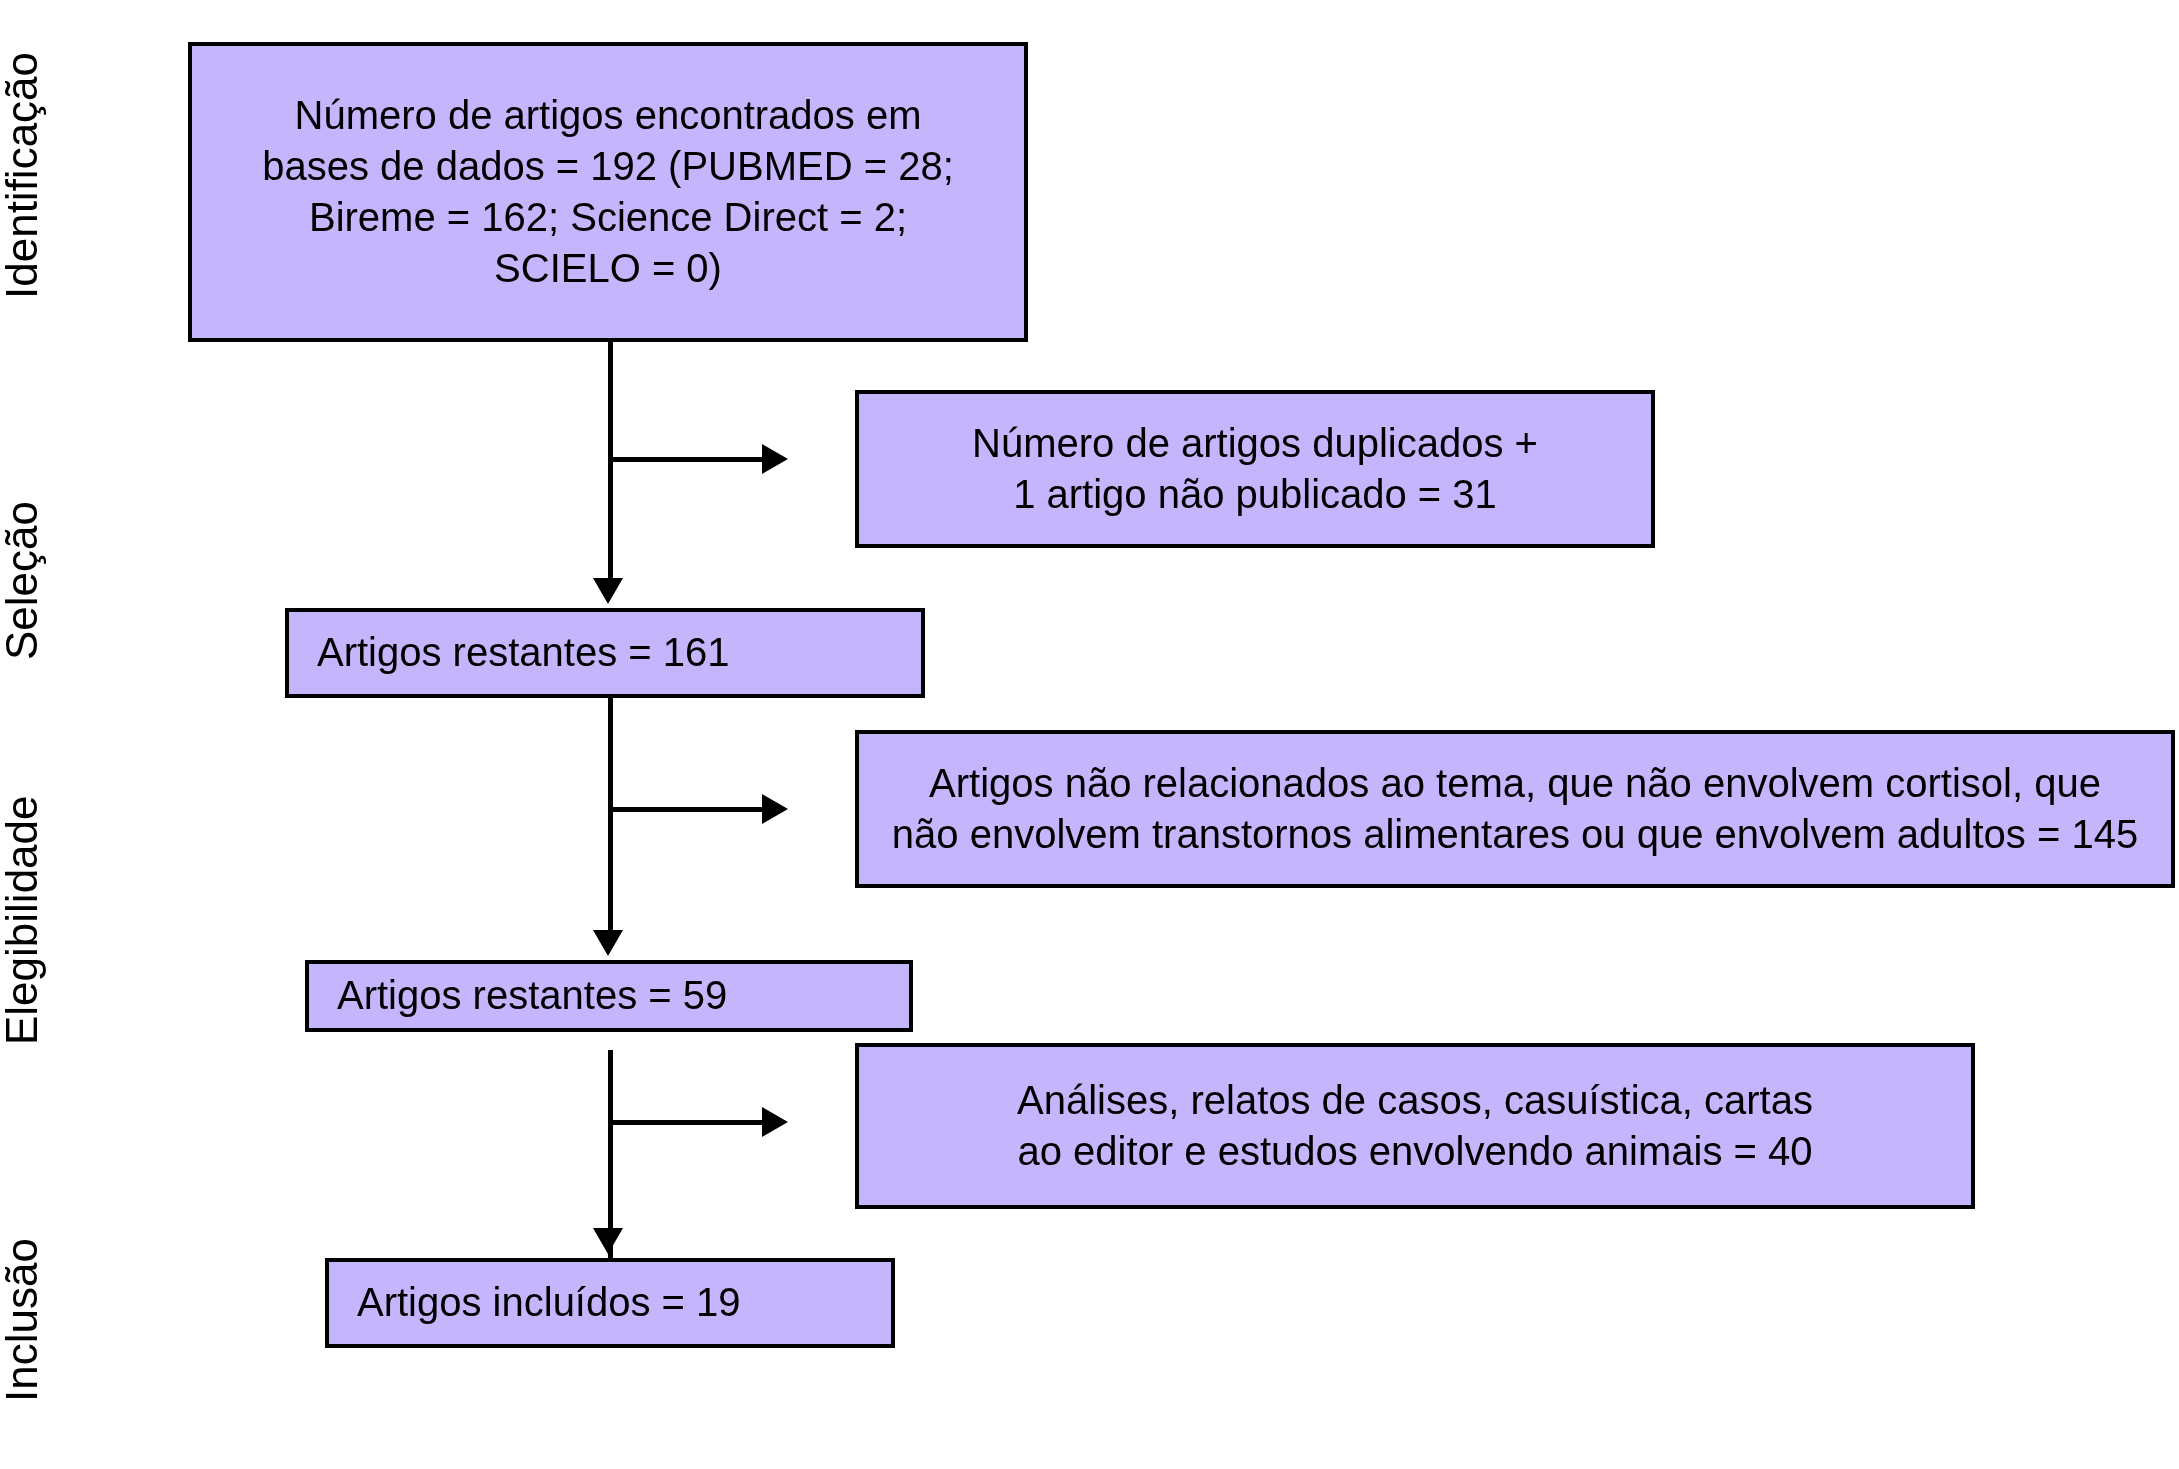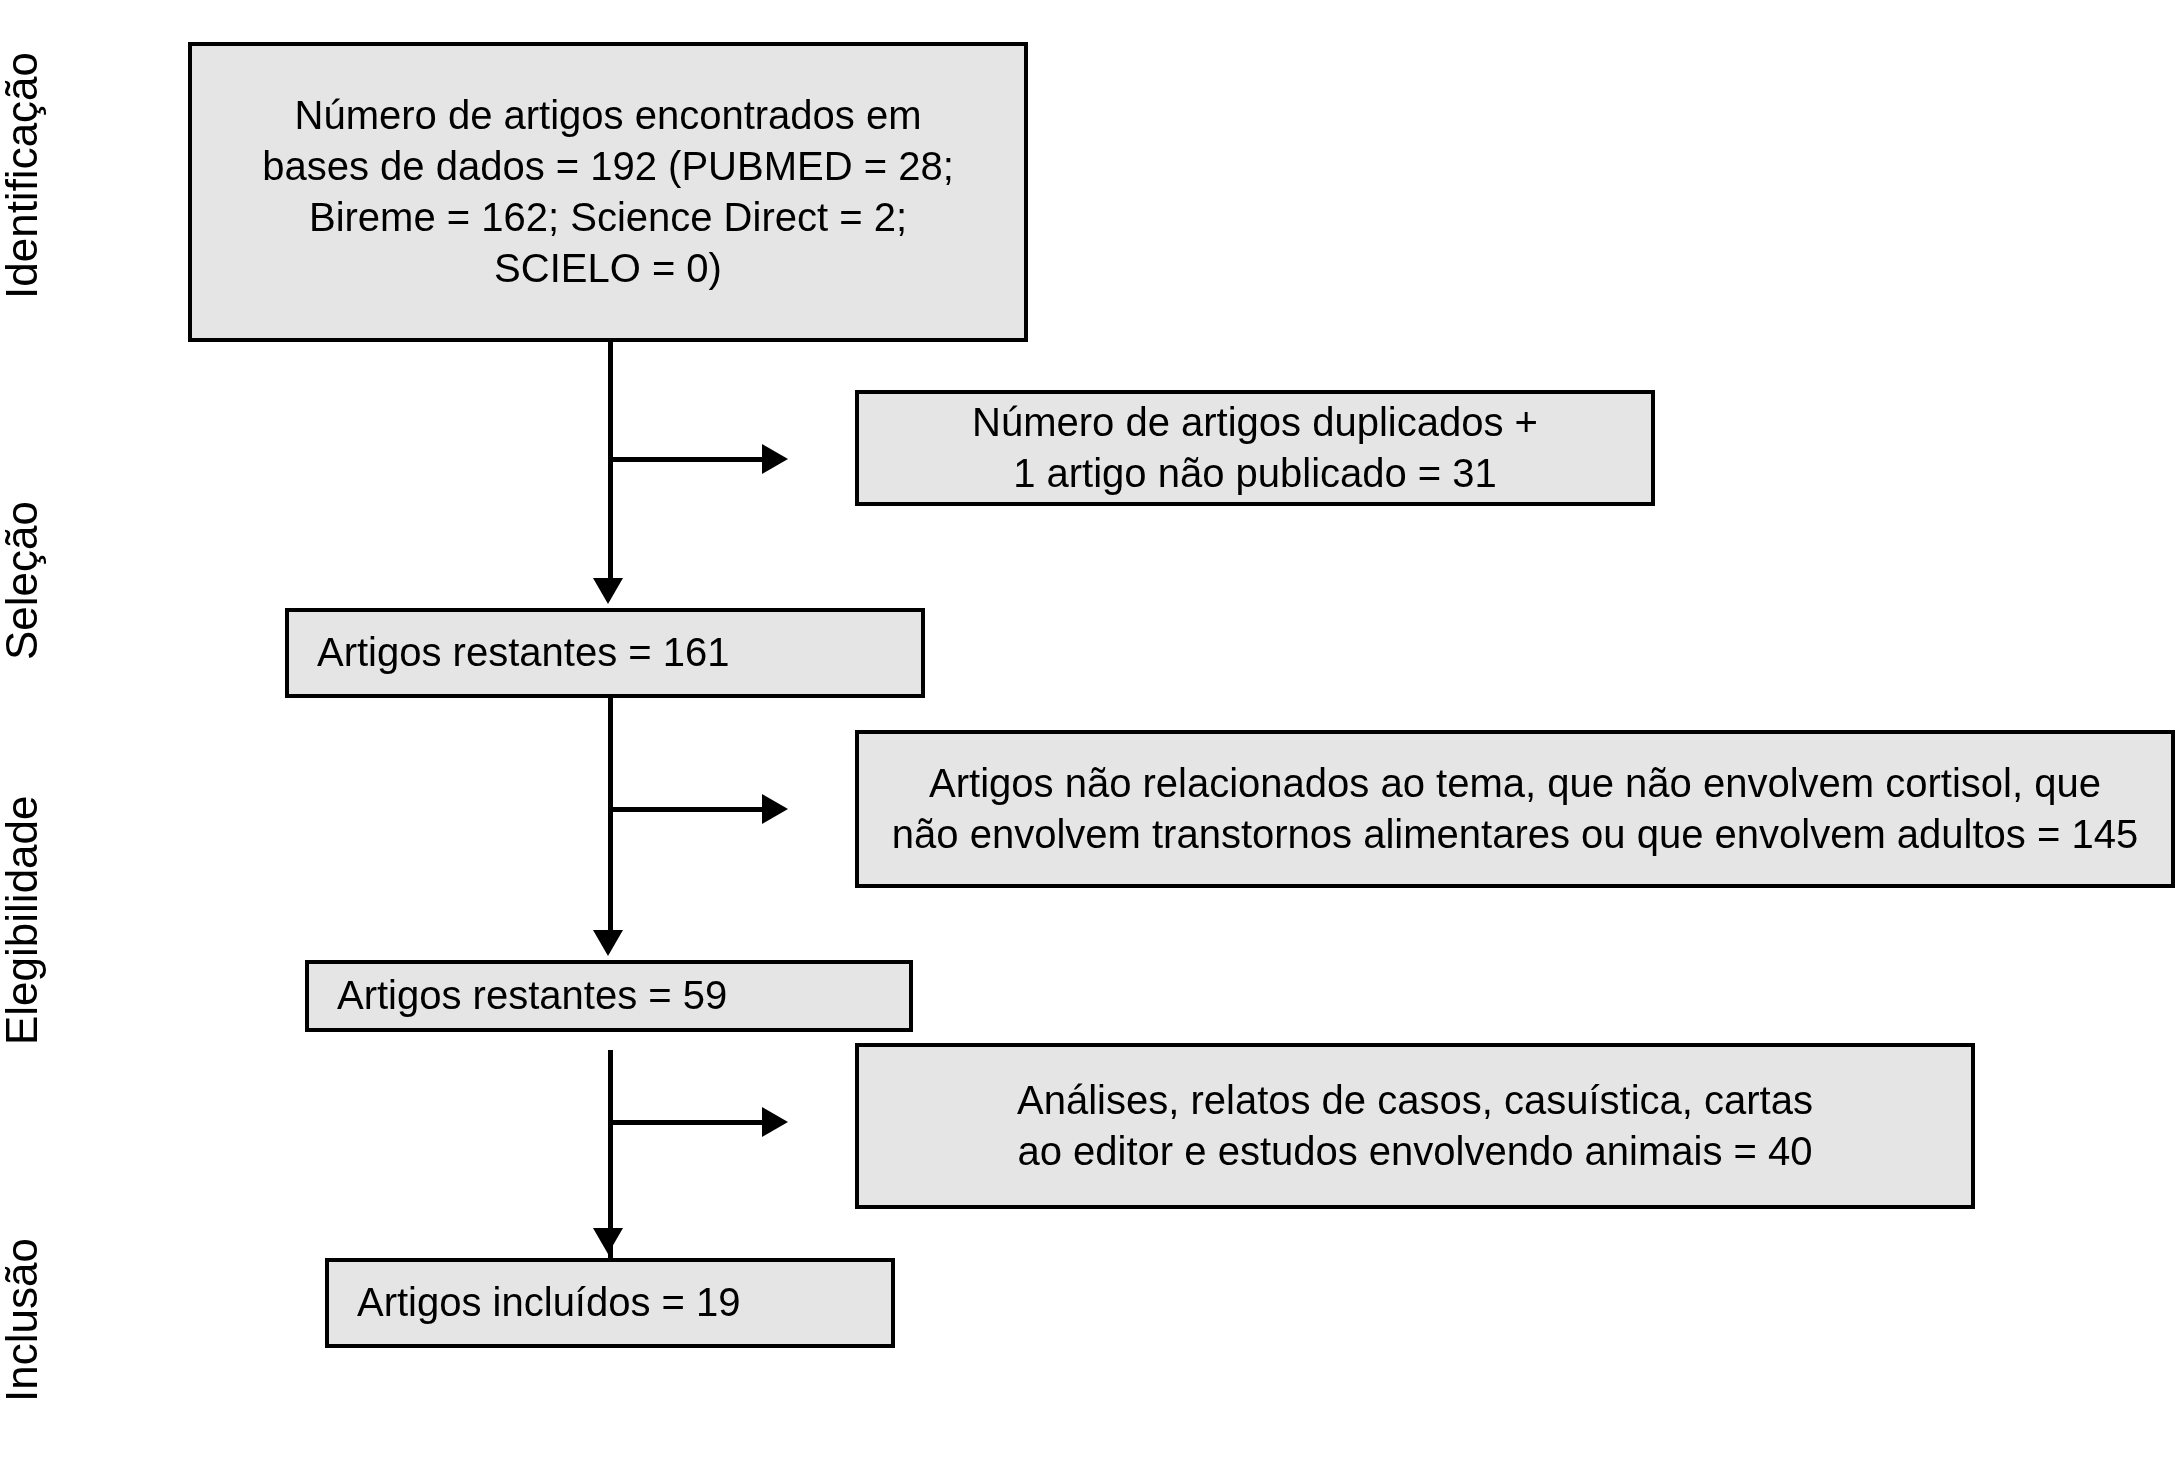--- a/index.html
+++ b/index.html
@@ -34,39 +34,39 @@
   #stage-identificacao { top: 10px;   height: 330px;  width: 62px; }
   #stage-selecao       { top: 455px;  height: 250px;  width: 62px; }
   #stage-elegibilidade { top: 720px;  height: 400px;  width: 62px; }
   #stage-inclusao      { top: 1190px; height: 260px;  width: 62px; }
 
   
   .flow-box {
     position: absolute;
     box-sizing: border-box;
     border: 4px solid #000000;
-    background: #e5e5e5;
+    background: #c4b5fd;
     display: flex;
     align-items: center;
     justify-content: center;
     text-align: center;
     font-size: 40px;
     line-height: 1.28;
     padding: 6px 16px;
     white-space: pre-line;
   }
   .flow-box.left-align {
     justify-content: flex-start;
     text-align: right;
     padding-left: 28px;
   }
 
   
   #box-identified   { left: 188px;  top: 42px;   width: 840px;  height: 300px; }
-  #box-duplicates   { left: 855px;  top: 390px;  width: 800px;  height: 116px; }
+  #box-duplicates   { left: 855px;  top: 390px;  width: 800px;  height: 158px; }
   #box-remaining161 { left: 285px;  top: 608px;  width: 640px;  height: 90px;  }
   #box-excluded102  { left: 855px;  top: 730px;  width: 1320px; height: 158px; }
   #box-remaining59  { left: 305px;  top: 960px;  width: 608px;  height: 72px;  }
   #box-excluded40   { left: 855px;  top: 1043px; width: 1120px; height: 166px; }
   #box-included19   { left: 325px;  top: 1258px; width: 570px;  height: 90px;  }
 
   
   .v-line {
     position: absolute;
     width: 5px;

